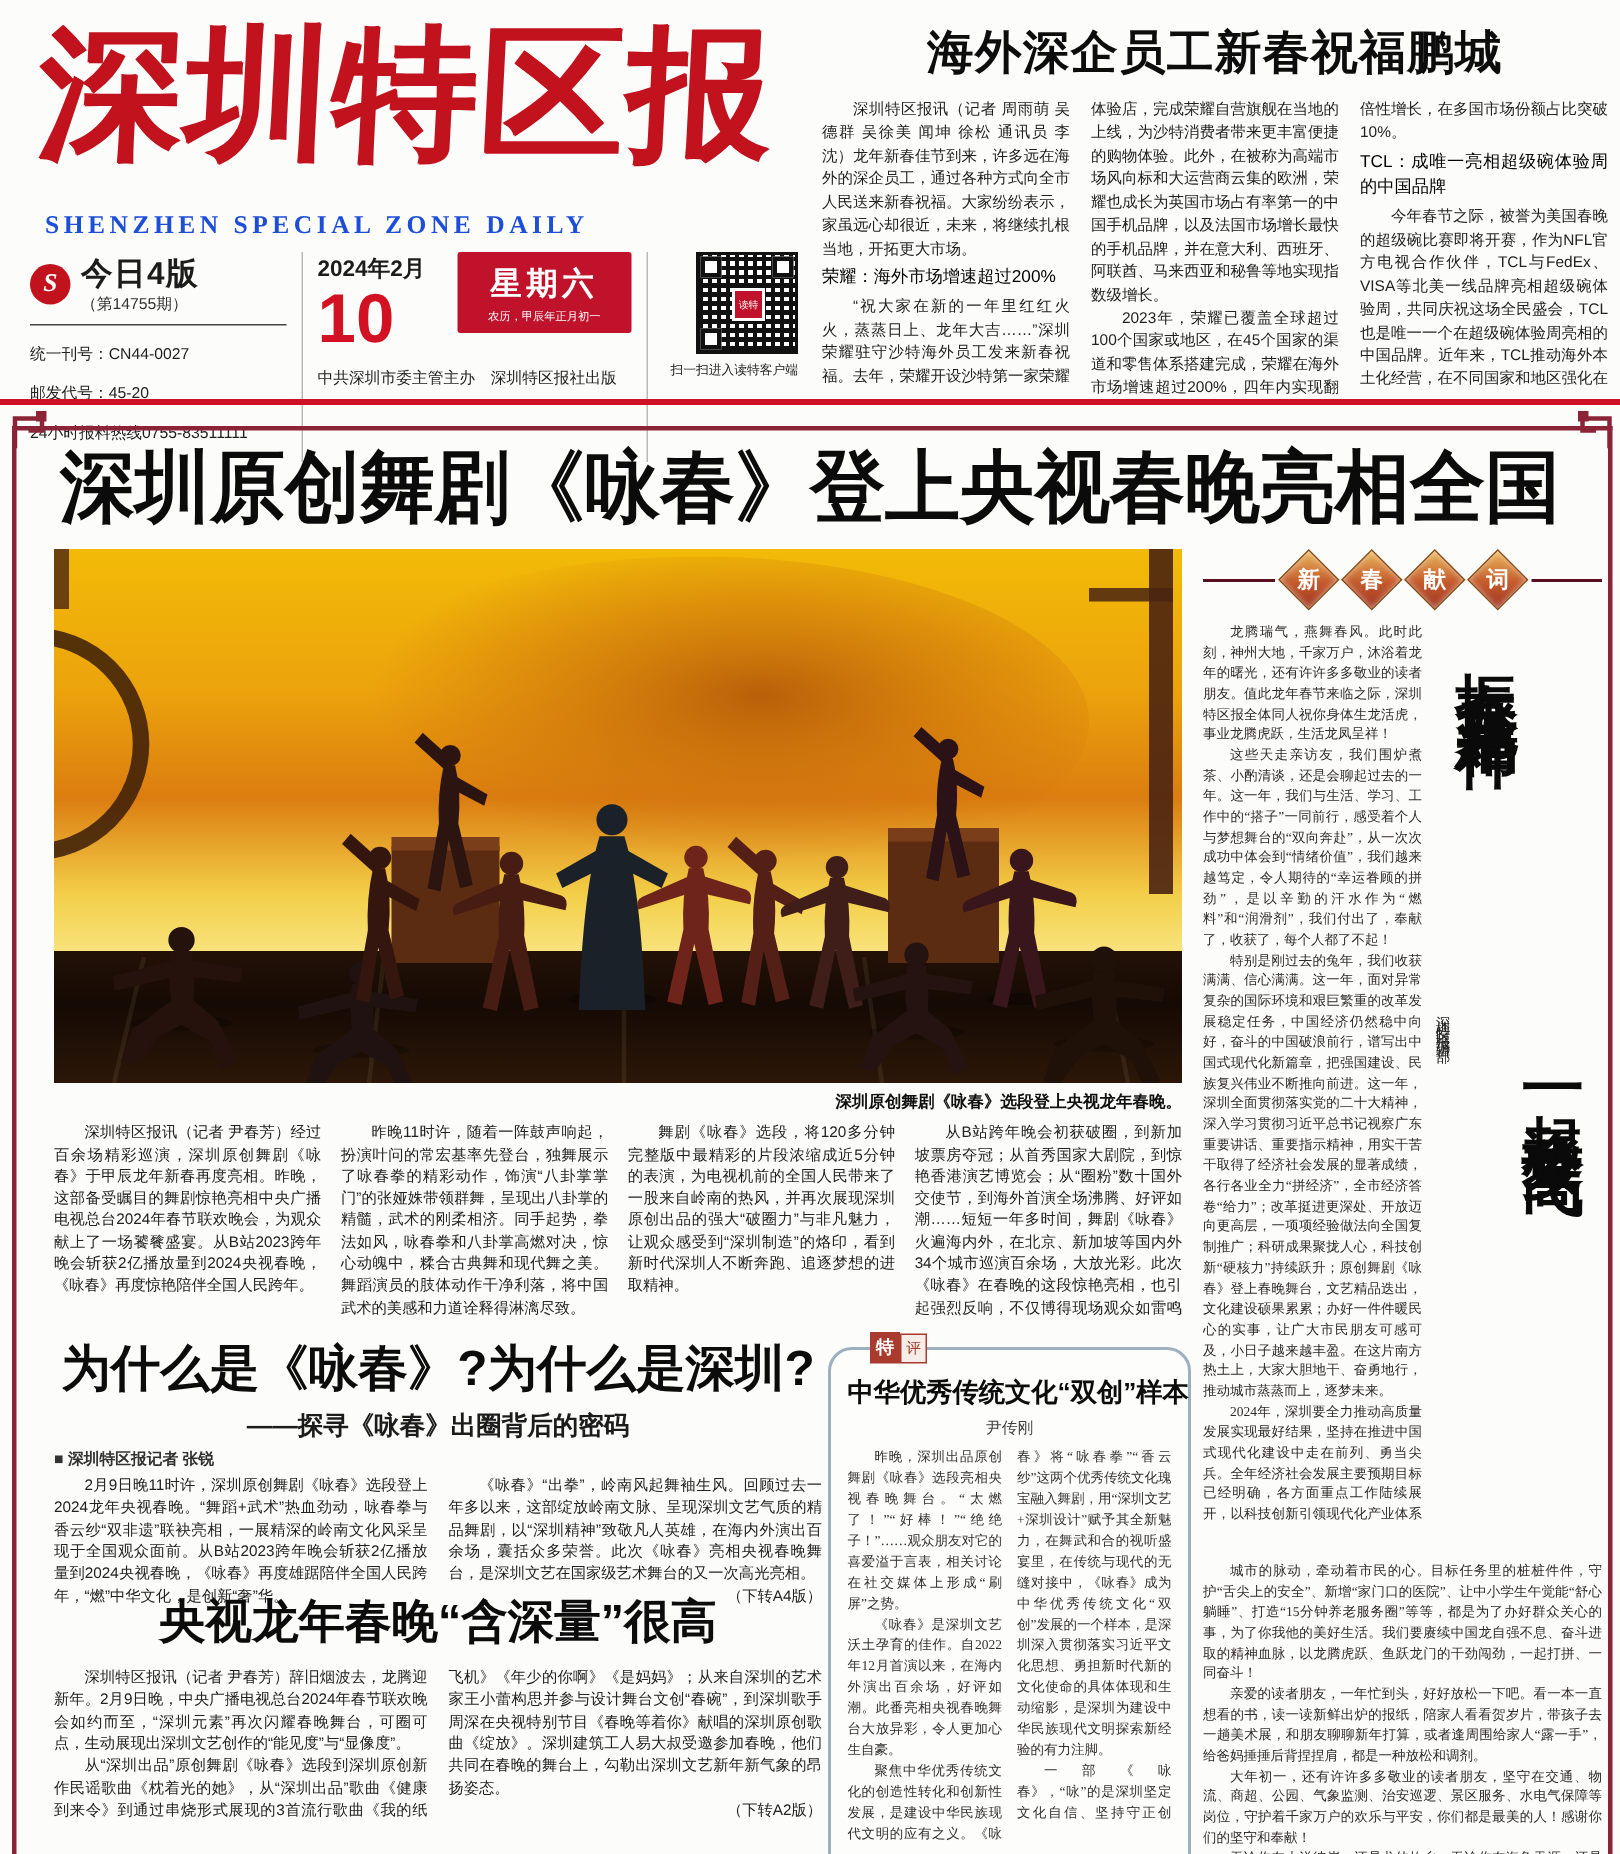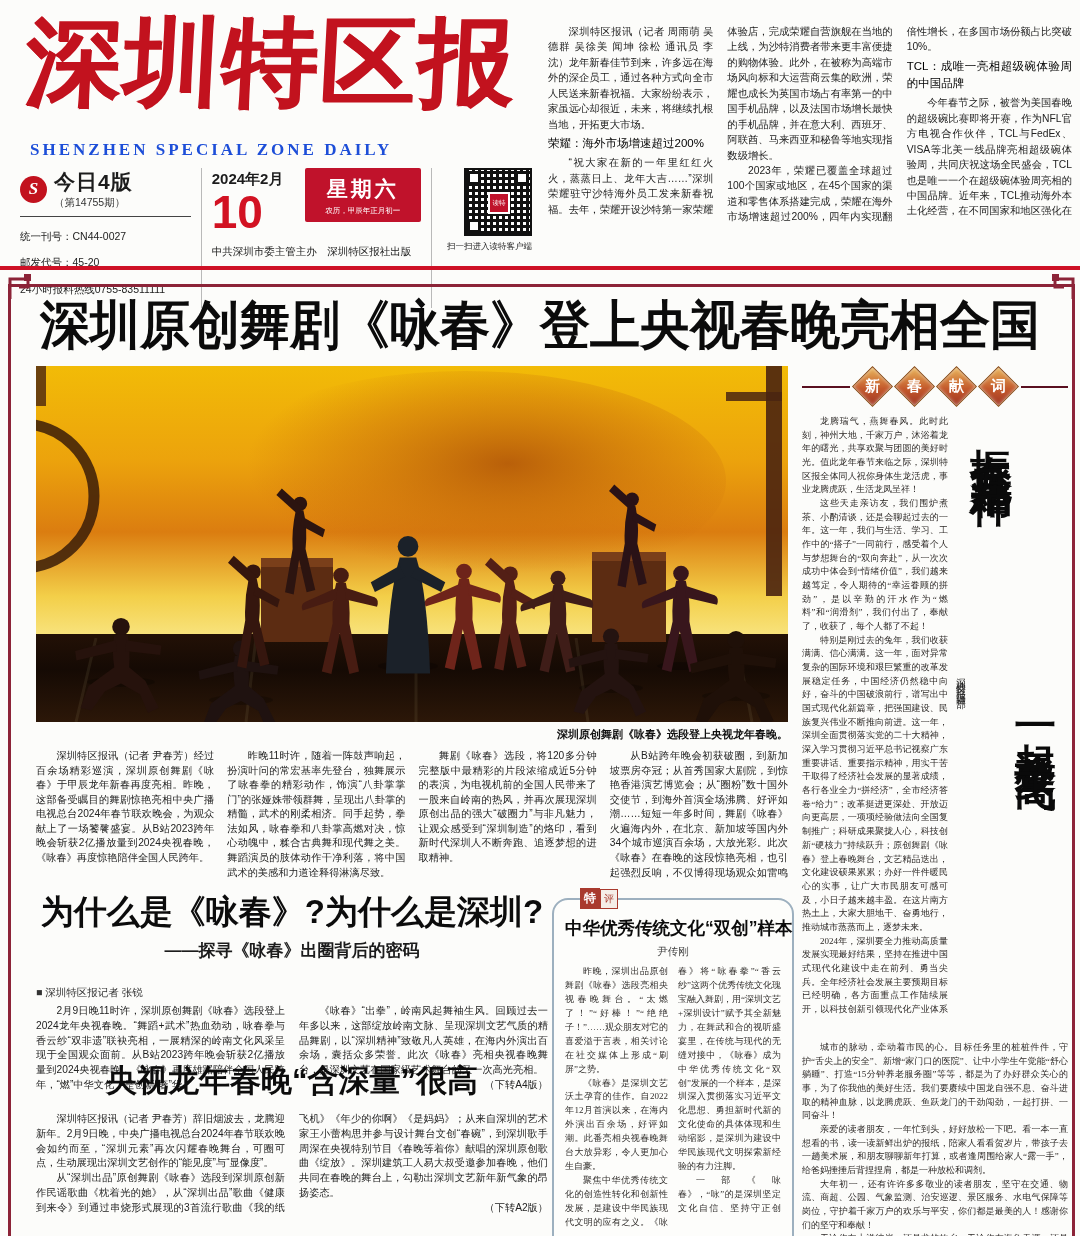--- a/index.html
+++ b/index.html
@@ -74,21 +74,21 @@
   .photo-cap{position:absolute;left:36px;top:727px;width:752px;text-align:right;
     font-size:11px;font-weight:bold;color:#111;}
   
   .main-cols{position:absolute;left:36px;top:749px;width:752px;height:138px;
     column-count:4;column-gap:13px;font-size:10.2px;line-height:1.43;text-align:justify;
     color:#222;overflow:hidden;}
   
   .why{position:absolute;left:36px;top:890px;width:512px;}
   .why-head{font-size:33px;font-weight:900;text-align:center;color:#0c0c0c;white-space:nowrap;}
   .why-sub{font-size:17px;font-weight:bold;text-align:center;margin-top:4px;}
-  .why-byline{font-size:10.5px;color:#333;margin:24px 0 4px;}
+  .why-byline{font-size:10.5px;color:#333;margin:4px 0 4px;font-weight:bold;}
   .why-cols{column-count:2;column-gap:14px;font-size:10.2px;line-height:1.45;text-align:justify;
     color:#222;height:112px;overflow:hidden;}
   
   .gala{position:absolute;left:36px;top:1060px;width:512px;}
   .gala-head{font-size:31px;font-weight:900;text-align:center;color:#0c0c0c;white-space:nowrap;}
   .gala-cols{margin-top:10px;column-count:2;column-gap:14px;font-size:10.2px;line-height:1.45;
     text-align:justify;color:#222;height:130px;overflow:hidden;}
   
   .comm{position:absolute;left:552px;top:898px;width:242px;height:360px;
     border:2px solid #9db0bf;border-radius:16px;background:#fdfdfb;padding:6px 11px;box-sizing:border-box;}
@@ -163,20 +163,21 @@
       <div class="f f1"></div>
         <div class="f f2"></div>
         <div class="f f3"></div>
       <div class="ctr">读特</div>
     </div>
     <div class="qr-cap">扫一扫进入读特客户端</div>
   </div>
 </div>
 
 <div class="top-story">
+  <div class="ts-head">海外深企员工新春祝福鹏城</div>
   <div class="ts-cols">
       <p>深圳特区报讯（记者 周雨萌 吴德群 吴徐美 闻坤 徐松 通讯员 李沈）龙年新春佳节到来，许多远在海外的深企员工，通过各种方式向全市人民送来新春祝福。大家纷纷表示，家虽远心却很近，未来，将继续扎根当地，开拓更大市场。</p>
       <p class="subhead">荣耀：海外市场增速超过200%</p>
       <p>“祝大家在新的一年里红红火火，蒸蒸日上、龙年大吉……”深圳荣耀驻守沙特海外员工发来新春祝福。去年，荣耀开设沙特第一家荣耀体验店，完成荣耀自营旗舰在当地的上线，为沙特消费者带来更丰富便捷的购物体验。此外，在被称为高端市场风向标和大运营商云集的欧洲，荣耀也成长为英国市场占有率第一的中国手机品牌，以及法国市场增长最快的手机品牌，并在意大利、西班牙、阿联酋、马来西亚和秘鲁等地实现指数级增长。</p>
       <p>2023年，荣耀已覆盖全球超过100个国家或地区，在45个国家的渠道和零售体系搭建完成，荣耀在海外市场增速超过200%，四年内实现翻倍性增长，在多国市场份额占比突破10%。</p>
       <p class="subhead">TCL：成唯一亮相超级碗体验周的中国品牌</p>
       <p>今年春节之际，被誉为美国春晚的超级碗比赛即将开赛，作为NFL官方电视合作伙伴，TCL与FedEx、VISA等北美一线品牌亮相超级碗体验周，共同庆祝这场全民盛会，TCL也是唯一一个在超级碗体验周亮相的中国品牌。近年来，TCL推动海外本土化经营，在不同国家和地区强化在地研发、生产、营销和服务，提供本地最适合的产品与服务，打造独特本土化品牌形象。</p>
     </div>
 </div>
 
@@ -341,21 +342,21 @@
     <div class="diamond">
         <span>献</span>
       </div>
     <div class="diamond">
         <span>词</span>
       </div>
     <div class="hline"></div>
   </div>
   <div class="addr-body">
     <div class="addr-text">
-        <p>龙腾瑞气，燕舞春风。此时此刻，神州大地，千家万户，沐浴着龙年的曙光，共享欢聚与团圆的美好时光。值此龙年春节来临之际，深圳特区报全体同人祝你身体生龙活虎，事业龙腾虎跃，生活龙凤呈祥！</p>
+        <p>龙腾瑞气，燕舞春风。此时此刻，神州大地，千家万户，沐浴着龙年的曙光，还有许许多多敬业的读者朋友。值此龙年春节来临之际，深圳特区报全体同人祝你身体生龙活虎，事业龙腾虎跃，生活龙凤呈祥！</p>
         <p>这些天走亲访友，我们围炉煮茶、小酌清谈，还是会聊起过去的一年。这一年，我们与生活、学习、工作中的“搭子”一同前行，感受着个人与梦想舞台的“双向奔赴”，从一次次成功中体会到“情绪价值”，我们越来越笃定，令人期待的“幸运眷顾的拼劲”，是以辛勤的汗水作为“燃料”和“润滑剂”，我们付出了，奉献了，收获了，每个人都了不起！</p>
         <p>特别是刚过去的兔年，我们收获满满、信心满满。这一年，面对异常复杂的国际环境和艰巨繁重的改革发展稳定任务，中国经济仍然稳中向好，奋斗的中国破浪前行，谱写出中国式现代化新篇章，把强国建设、民族复兴伟业不断推向前进。这一年，深圳全面贯彻落实党的二十大精神，深入学习贯彻习近平总书记视察广东重要讲话、重要指示精神，用实干苦干取得了经济社会发展的显著成绩，各行各业全力“拼经济”，全市经济答卷“给力”；改革挺进更深处、开放迈向更高层，一项项经验做法向全国复制推广；科研成果聚拢人心，科技创新“硬核力”持续跃升；原创舞剧《咏春》登上春晚舞台，文艺精品迭出，文化建设硕果累累；办好一件件暖民心的实事，让广大市民朋友可感可及，小日子越来越丰盈。在这片南方热土上，大家大胆地干、奋勇地行，推动城市蒸蒸而上，逐梦未来。</p>
         <p>2024年，深圳要全力推动高质量发展实现最好结果，坚持在推进中国式现代化建设中走在前列、勇当尖兵。全年经济社会发展主要预期目标已经明确，各方面重点工作陆续展开，以科技创新引领现代化产业体系建设，把消费和服务业牢牢抓在手上，全面深化改革攻坚，扩大高水平对外开放，提高城市规划建设管理水平，推进生态文明建设和绿色低碳发展等等，将托起一个更高质量发展、更高品质生活、更高效能治理的城市。</p>
       </div>
     <div class="addr-byline">深圳特区报编辑部</div>
     <div class="addr-big">振奋龙马精神</div>
     <div class="addr-big big2">一起逐梦高飞</div>
   </div>
   <div class="addr-cont">
       <p>城市的脉动，牵动着市民的心。目标任务里的桩桩件件，守护“舌尖上的安全”、新增“家门口的医院”、让中小学生午觉能“舒心躺睡”、打造“15分钟养老服务圈”等等，都是为了办好群众关心的事，为了你我他的美好生活。我们要赓续中国龙自强不息、奋斗进取的精神血脉，以龙腾虎跃、鱼跃龙门的干劲闯劲，一起打拼、一同奋斗！</p>

